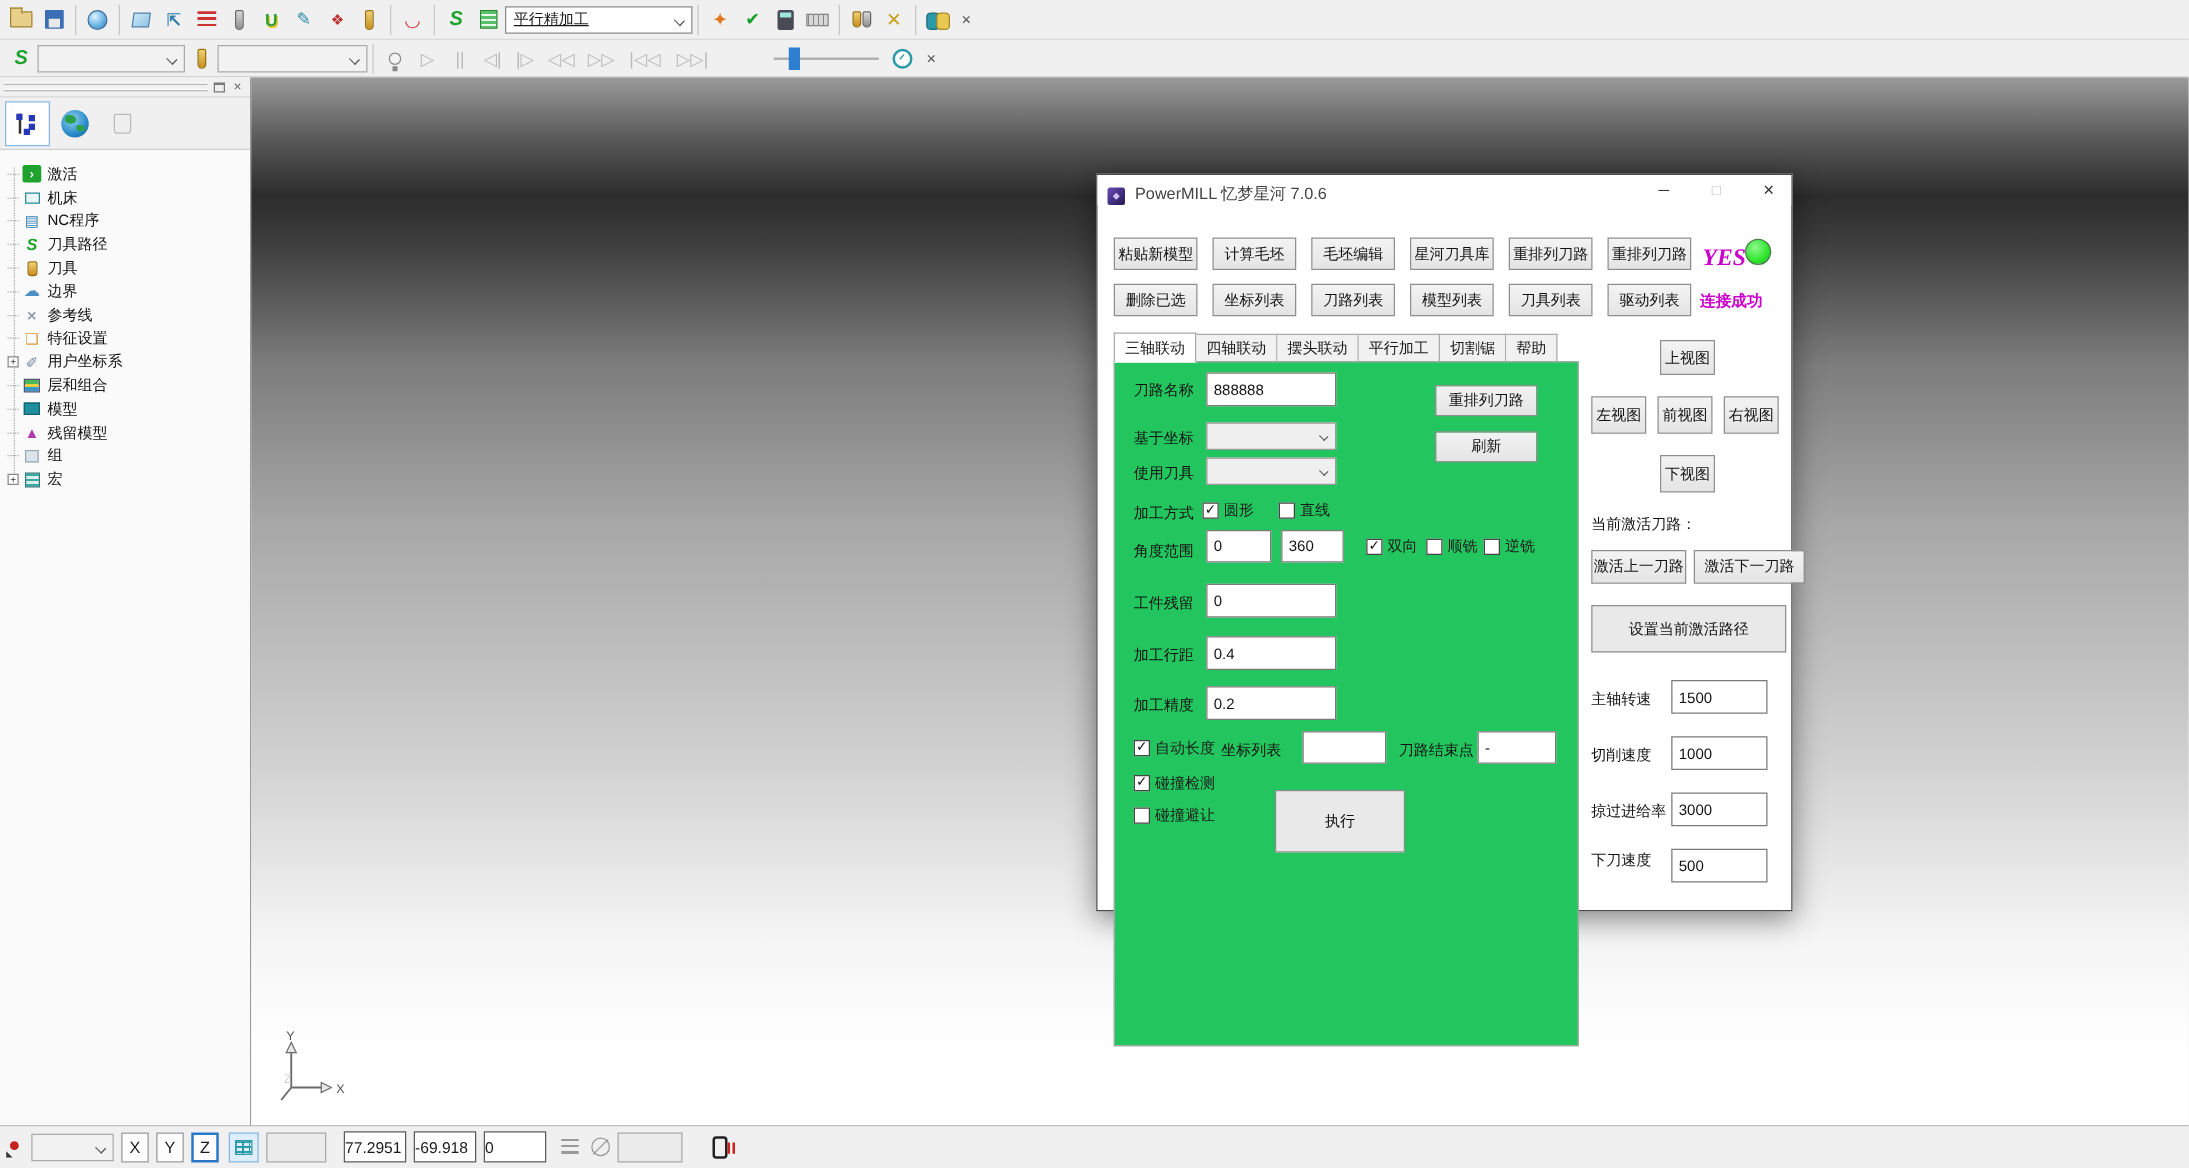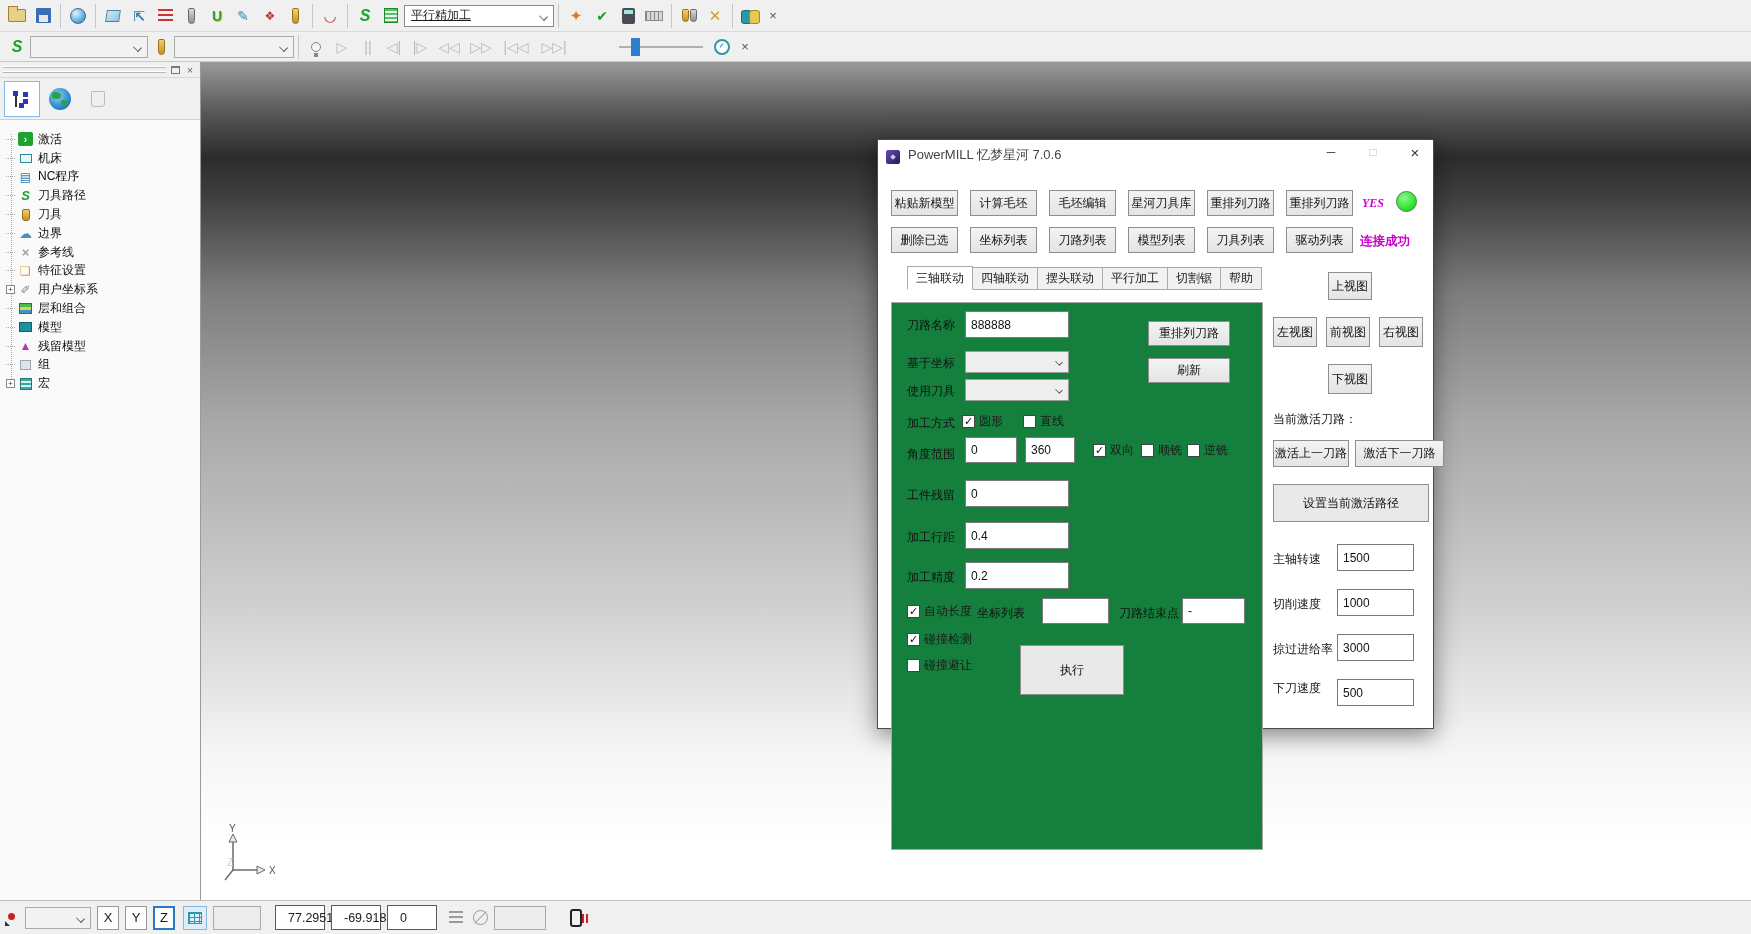--- a/index.html
+++ b/index.html
@@ -102,29 +102,29 @@
   .dlg-appicon { width:14px; height:14px; background:linear-gradient(135deg,#6a4ab8,#241a52); border-radius:2px; margin-right:8px; position:relative; }
   .dlg-appicon::after { content:""; position:absolute; left:5px; top:5px; width:4px; height:4px; background:#cfc4f4; transform:rotate(45deg); }
   #dlg-title .ttl { font-size:13px; color:#444; }
   .wctl { position:absolute; top:0; width:34px; height:24px; display:flex; align-items:center; justify-content:center; font-size:12px; color:#333; }
   #wmin { left:436px; } #wmax { left:478px; color:#bdbdbd; } #wclose { left:520px; font-size:15px; }
   #dlg-menu { height:26px; display:flex; align-items:center; padding-left:12px; gap:17px; border-bottom:1px solid #e6e6e6; }
   #dlg-menu span { font-size:12px; color:#222; }
   .wbtn { font-family:inherit; font-size:12px; color:#111; background:linear-gradient(#f3f3f3,#e4e4e4); border:1px solid #8e8e8e; }
   .rowbtn { position:absolute; width:67px; height:26px; }
   .magenta { color:#cc00cc; font-weight:bold; }
-  #yes-txt { position:absolute; left:484px; top:56px; font-family:"Liberation Serif","DejaVu Serif",serif; font-style:italic; font-size:12px; }
+  #yes-txt { position:absolute; left:484px; top:56px; font-family:"Liberation Serif","DejaVu Serif",serif; font-style:italic; font-size:19px; }
   #conn-txt { position:absolute; left:482px; top:93px; font-size:12.5px; }
   #green-dot { position:absolute; left:518px; top:51px; width:21px; height:21px; border-radius:50%; background:radial-gradient(circle at 38% 32%, #8ef88e, #2ee62e 60%, #1db81d); border:1px solid #4a7a4a; }
   
-  #dlg-tabs { position:absolute; left:29px; top:127px; display:flex;text-align:center; }
+  #dlg-tabs { position:absolute; left:13px; top:127px; display:flex;text-align:center; }
   .dtab { height:23px; padding:0 8px; display:flex; align-items:center; background:#f1f1f1; border:1px solid #aaa; border-left:none; font-size:12px; }
   .dtab:first-child { border-left:1px solid #aaa; }
   .dtab.sel { background:#fff; border-bottom:1px solid #fff; position:relative; z-index:3; height:24px; margin-top:-1px; }
-  #tabpage { position:absolute; left:13px; top:162px; width:372px; height:548px; border:1px solid #a8a8a8; background:#15803d; z-index:2; }
+  #tabpage { position:absolute; left:13px; top:149px; width:372px; height:548px; border:1px solid #a8a8a8; background:#22c55e; z-index:2; }
   .flab { position:absolute; font-size:12px; color:#111; white-space:nowrap; }
   .field { position:absolute; background:#fff; border:1px solid #7a7a7a; font-family:inherit; font-size:12px; padding:0 5px; color:#111; }
   .fcombo { position:absolute; height:22px; background:#efefef; border:1px solid #999; }
   .fcombo .chev { position:absolute; right:6px; top:7px; width:6px; height:6px; border-right:1px solid #555; border-bottom:1px solid #555; transform:rotate(45deg) scale(1,.8); }
   .chk { position:absolute; display:flex; align-items:center; gap:4px; font-size:12px; }
   .chk .box { width:13px; height:13px; border:1px solid #444; background:#fff; display:flex; align-items:center; justify-content:center; font-size:11px; color:#111; line-height:1; flex:none; }
   
   .viewbtn { position:absolute; width:44px; height:30px; }
   .rlab { position:absolute; font-size:12px; color:#111; white-space:nowrap; }
 
@@ -134,21 +134,21 @@
   .sb-reddot::before { content:""; position:absolute; left:3px; top:3px; width:7px; height:7px; border-radius:50%; background:#c82020; }
   .sb-reddot::after { content:""; position:absolute; left:0; bottom:0; border-left:5px solid #333; border-top:5px solid transparent; }
   .sb-combo { width:66px; }
   .axbtn { width:22px; height:24px; background:#fdfdfd; border:1px solid #989898; display:flex; align-items:center; justify-content:center; font-size:13px; margin-left:6px; }
   .axbtn.sel { border:2px solid #2a78c8; }
   .sb-grid { width:24px; height:24px; margin-left:8px; background:#ddeefa; border:1px solid #88b8e0; display:flex; align-items:center; justify-content:center; }
   .i-grid { width:14px; height:12px; background:
       repeating-linear-gradient(90deg,#2a9aa8 0 1px, transparent 1px 5px),
       repeating-linear-gradient(#2a9aa8 0 1px, transparent 1px 4px); border:1px solid #2a9aa8; }
   .sb-field { height:24px; background:#ececec; border:1px solid #a8a8a8; margin-left:6px; }
-  .coord { width:50px; height:25px; background:#fff; border:1px solid #5a5a5a; display:flex; align-items:center; padding-left:12px; font-size:12.5px; margin-left:6px; }
+  .coord { width:50px; height:25px; background:#fff; border:1px solid #5a5a5a; display:flex; align-items:center; padding-left:0; font-size:12.5px; margin-left:6px; }
   .i-xyzlist { width:14px; height:14px; margin-left:12px; background:repeating-linear-gradient(#9a9a9a 0 2px, transparent 2px 5px); }
   .i-compass { width:15px; height:15px; border:1px solid #999; border-radius:50%; position:relative; margin-left:10px; }
   .i-compass::after { content:""; position:absolute; left:6px; top:-2px; width:1px; height:17px; background:#999; transform:rotate(45deg); }
   .i-phone { width:12px; height:18px; border:2px solid #222; border-radius:3px; margin-left:24px; position:relative; }
   .i-phone::after { content:""; position:absolute; left:10px; top:3px; width:2px; height:9px; background:#c22; box-shadow:4px 0 0 #c22; }
 </style>
 </head>
 <body>
 
 <div id="root">

